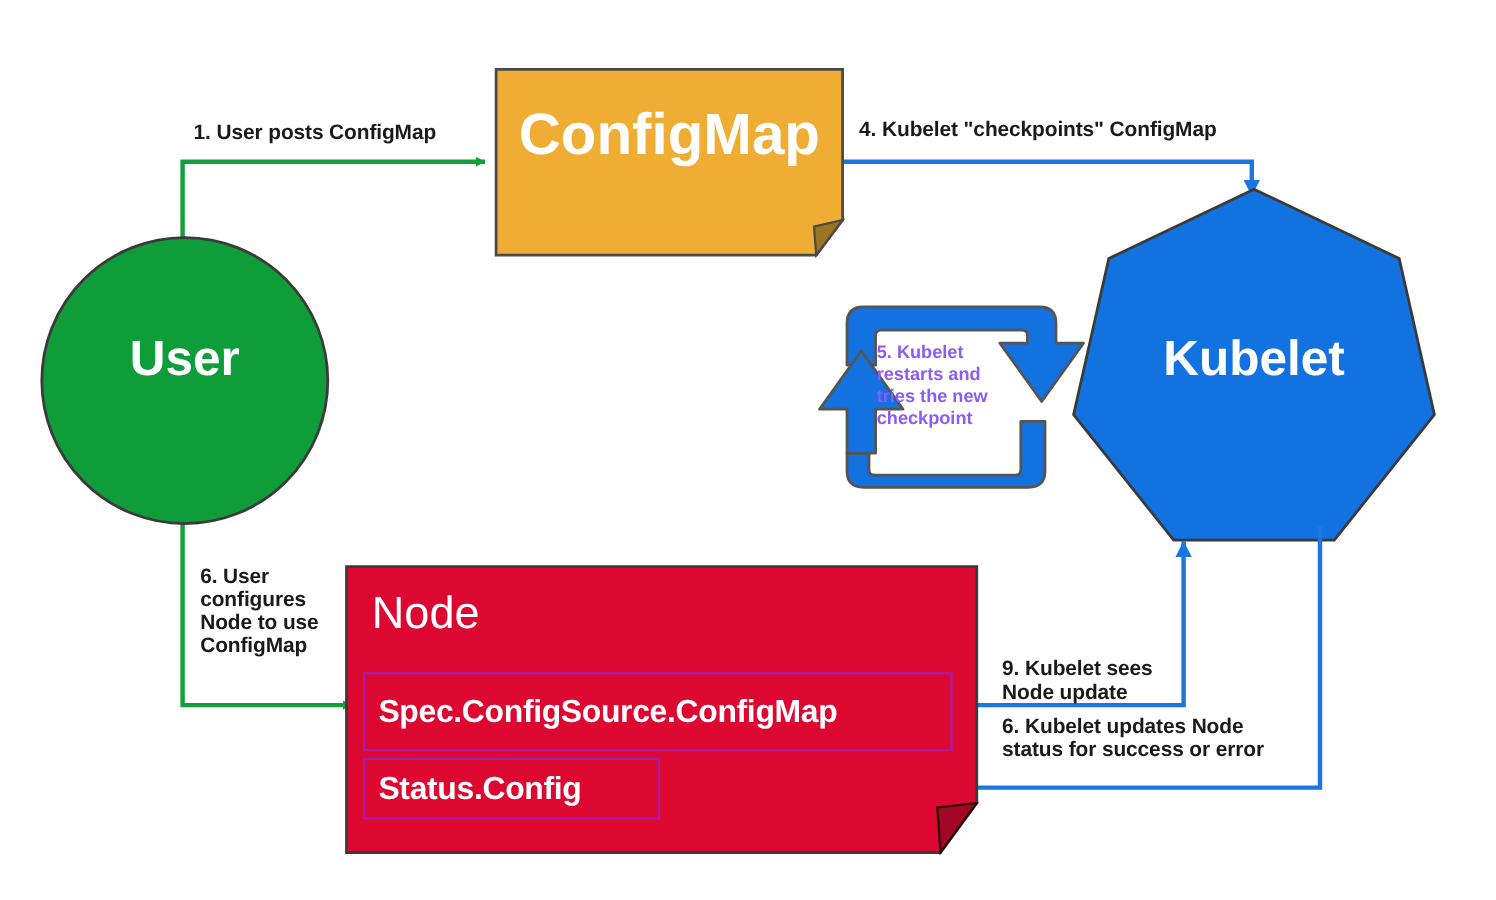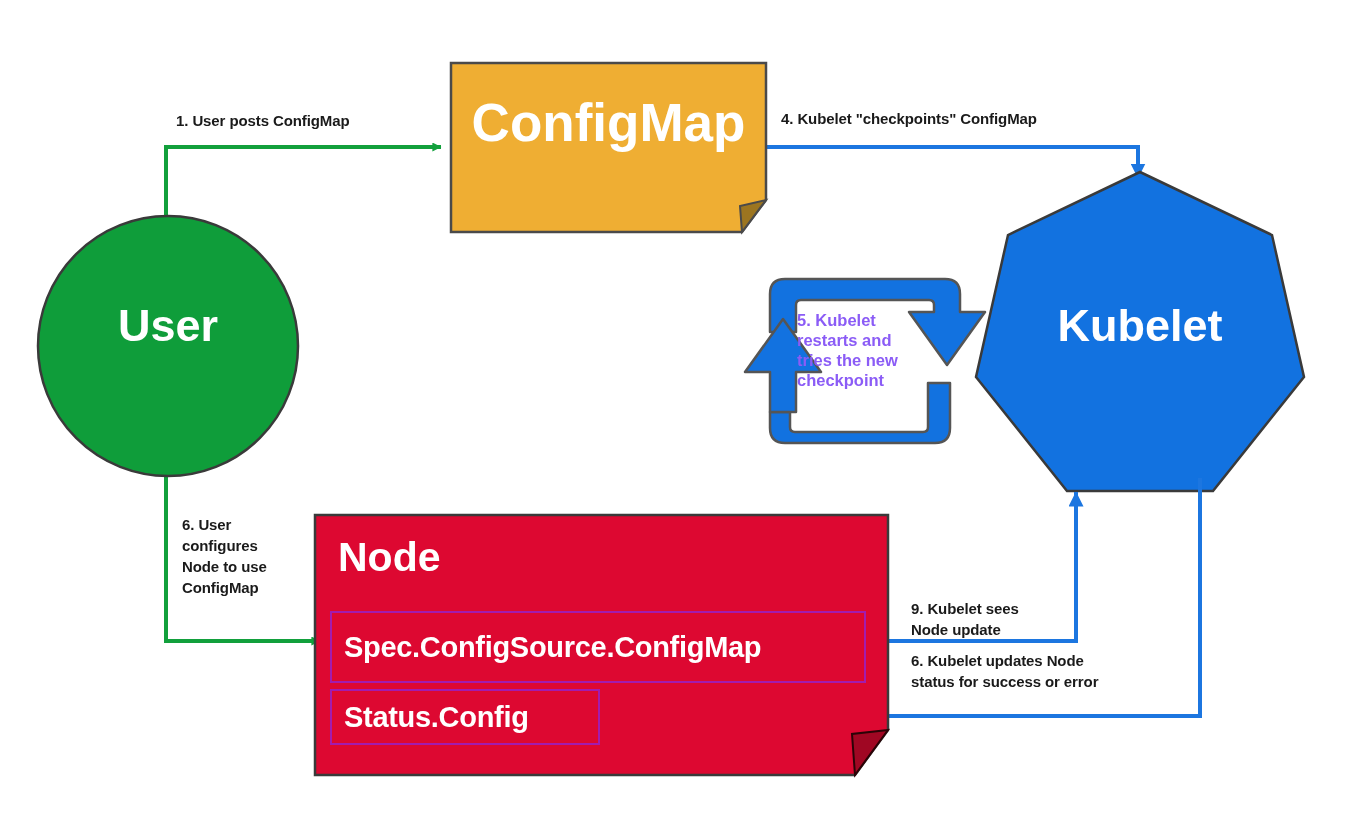--- a/index.html
+++ b/index.html
@@ -21,29 +21,29 @@
     position: absolute;
     left: 0;
     top: 0;
     width: 1360px;
     height: 818px;
   }
   .lbl {
     position: absolute;
     color: #1a1a1a;
     font-weight: bold;
-    font-size: 15px;
+    font-size: 19px;
     line-height: 21px;
     white-space: pre-line;
     letter-spacing: -0.1px;
   }
   .node-title {
     position: absolute;
     color: #ffffff;
-    font-weight: bold;
+    font-weight: normal;
     font-size: 41px;
     left: 338px;
     top: 534px;
     letter-spacing: 0px;
   }
   .shape-text {
     position: absolute;
     color: #ffffff;
     font-weight: bold;
     text-align: center;

